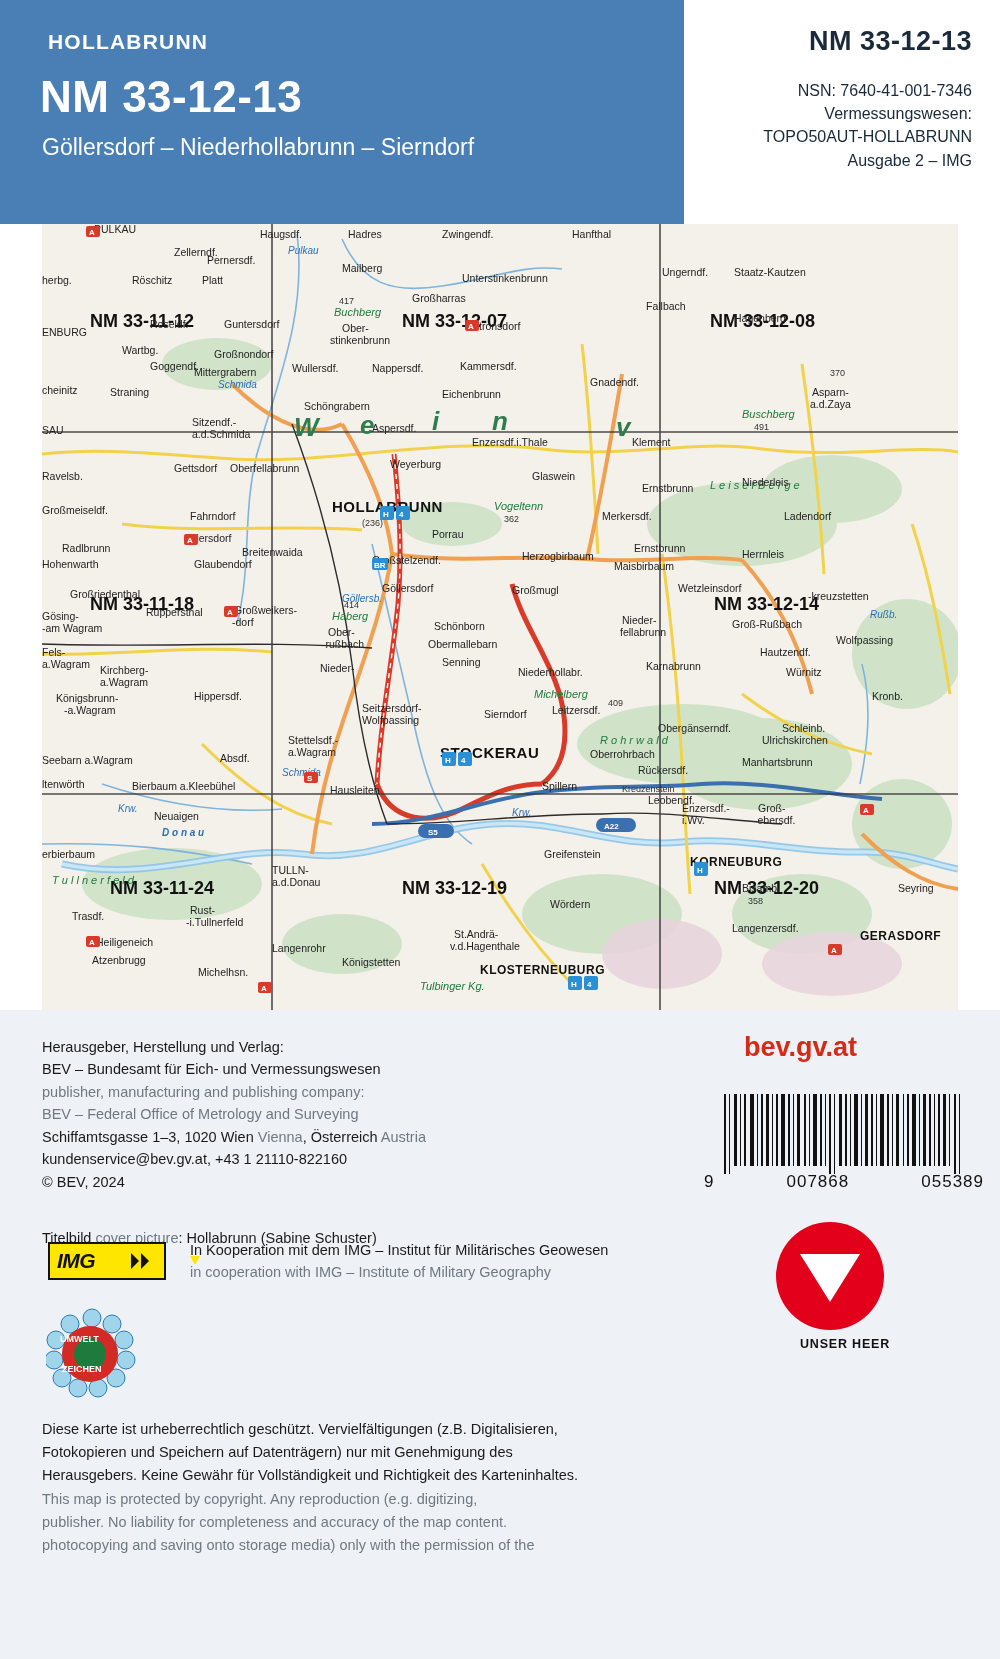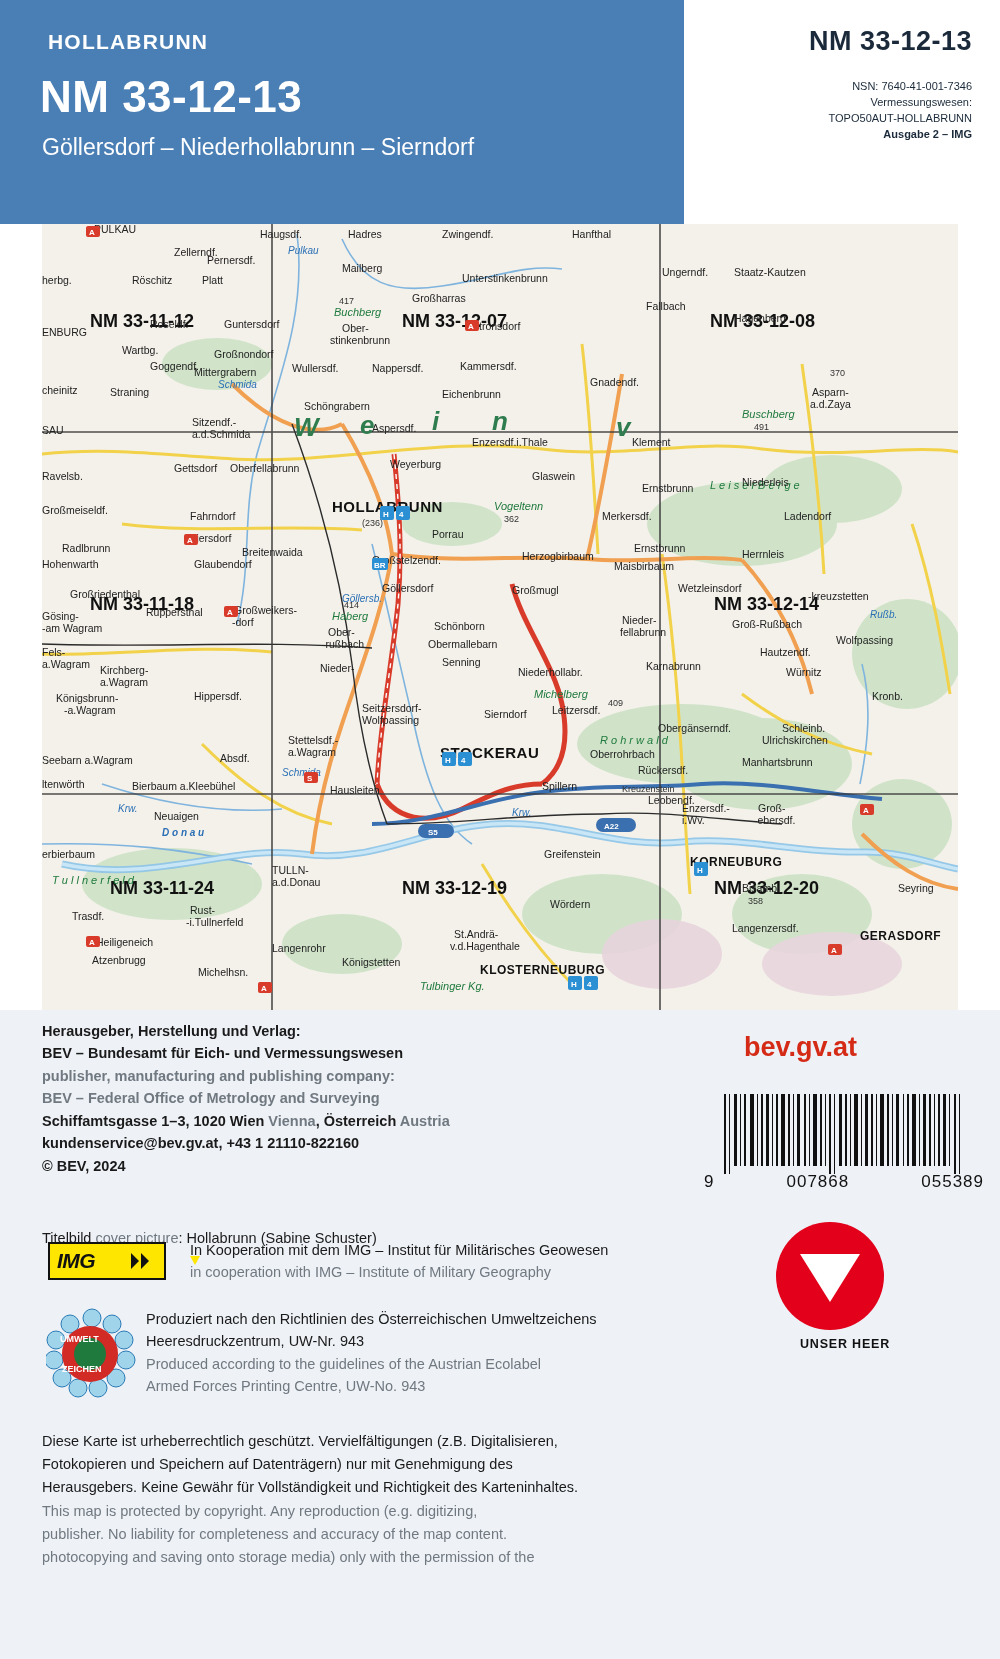--- a/index.html
+++ b/index.html
@@ -33,23 +33,23 @@
     color:#ffffff;font-size:23px;font-weight:normal;
   }
   .hdr-right{
     position:absolute;right:28px;top:26px;width:300px;text-align:right;
   }
   .hdr-code{
     font-size:27px;font-weight:bold;color:#1a2a3a;letter-spacing:0.5px;
     margin-bottom:22px;
   }
   .hdr-meta{
-    font-size:11px;color:#1a2a3a;line-height:1.45;
-  }
-  .hdr-meta .bold{font-weight:bold;}
+    font-size:16px;color:#1a2a3a;line-height:1.45;
+  }
+  .hdr-meta .bold{font-weight:normal;}
   
   .map{
     position:absolute;left:42px;top:224px;width:916px;height:786px;
     background:#f2efe9;
     overflow:hidden;
   }
   .map svg{display:block;}
   
   .footer{
     position:absolute;left:0;top:1010px;width:1000px;height:649px;
@@ -57,22 +57,22 @@
   }
   .footer-left-bg{
     position:absolute;left:0;top:0;width:684px;height:649px;
     background:#eef2f7;
   }
   .footer-right-bg{
     position:absolute;left:684px;top:0;width:316px;height:649px;
     background:#eef2f7;
   }
   .pub-block{
-    position:absolute;left:42px;top:10px;width:600px;
-    font-size:14.5px;line-height:1.55;font-weight:bold;
+    position:absolute;left:42px;top:26px;width:600px;
+    font-size:14.5px;line-height:1.55;
   }
   .pub-block .de{color:#1a1a1a;}
   .pub-block .en{color:#707880;}
   .titel{
     position:absolute;left:42px;top:196px;width:600px;font-size:14.5px;margin-top:24px;
   }
   .titel .en{color:#707880;}
   .img-logo{
     position:absolute;left:48px;top:232px;width:118px;height:38px;
     background:#ffe600;border:2px solid #111;box-sizing:border-box;
@@ -101,21 +101,21 @@
   }
   .img-text .en{color:#707880;}
   .eco-logo{
     position:absolute;left:46px;top:298px;width:92px;height:92px;
   }
   .eco-text{
     position:absolute;left:146px;top:298px;width:510px;font-size:14.5px;line-height:1.55;
   }
   .eco-text .en{color:#707880;}
   .copy-text{
-    position:absolute;left:42px;top:408px;width:600px;font-size:14.5px;line-height:1.6;margin-top:12px;
+    position:absolute;left:42px;top:408px;width:600px;font-size:14.5px;line-height:1.6;
   }
   .copy-text .en{color:#707880;}
   .bev-url{
     position:absolute;left:744px;top:22px;
     font-size:27px;font-weight:bold;color:#d42a16;
   }
   .barcode{
     position:absolute;left:720px;top:84px;width:248px;height:80px;
   }
   .barcode-digits{
@@ -542,26 +542,20 @@
           <circle cx="8" cy="52" r="9"></circle>
         <circle cx="10" cy="32" r="9"></circle>
           <circle cx="24" cy="16" r="9"></circle>
       </g>
       <circle cx="44" cy="46" r="28" fill="#d22a24"></circle>
       <circle cx="44" cy="46" r="16" fill="#1f7a3d"></circle>
       <text x="14" y="34" font-size="9" font-weight="bold" fill="#ffffff" font-family="Liberation Sans, sans-serif">UMWELT</text>
       <text x="16" y="64" font-size="9" font-weight="bold" fill="#ffffff" font-family="Liberation Sans, sans-serif">ZEICHEN</text>
     </svg>
   </div>
-  <div class="eco-text">
-    <div class="de">Produziert nach den Richtlinien des Österreichischen Umweltzeichens</div>
-    <div class="de">Heeresdruckzentrum, UW-Nr. 943</div>
-    <div class="en">Produced according to the guidelines of the Austrian Ecolabel</div>
-    <div class="en">Armed Forces Printing Centre, UW-No. 943</div>
-  </div>
 
   <div class="copy-text">
     <div class="de">Diese Karte ist urheberrechtlich geschützt. Vervielfältigungen (z.B. Digitalisieren,</div>
     <div class="de">Fotokopieren und Speichern auf Datenträgern) nur mit Genehmigung des</div>
     <div class="de">Herausgebers. Keine Gewähr für Vollständigkeit und Richtigkeit des Karteninhaltes.</div>
     <div class="en">This map is protected by copyright. Any reproduction (e.g. digitizing,</div>
     <div class="en">publisher. No liability for completeness and accuracy of the map content.</div>
     <div class="en">photocopying and saving onto storage media) only with the permission of the</div>
   </div>
 

